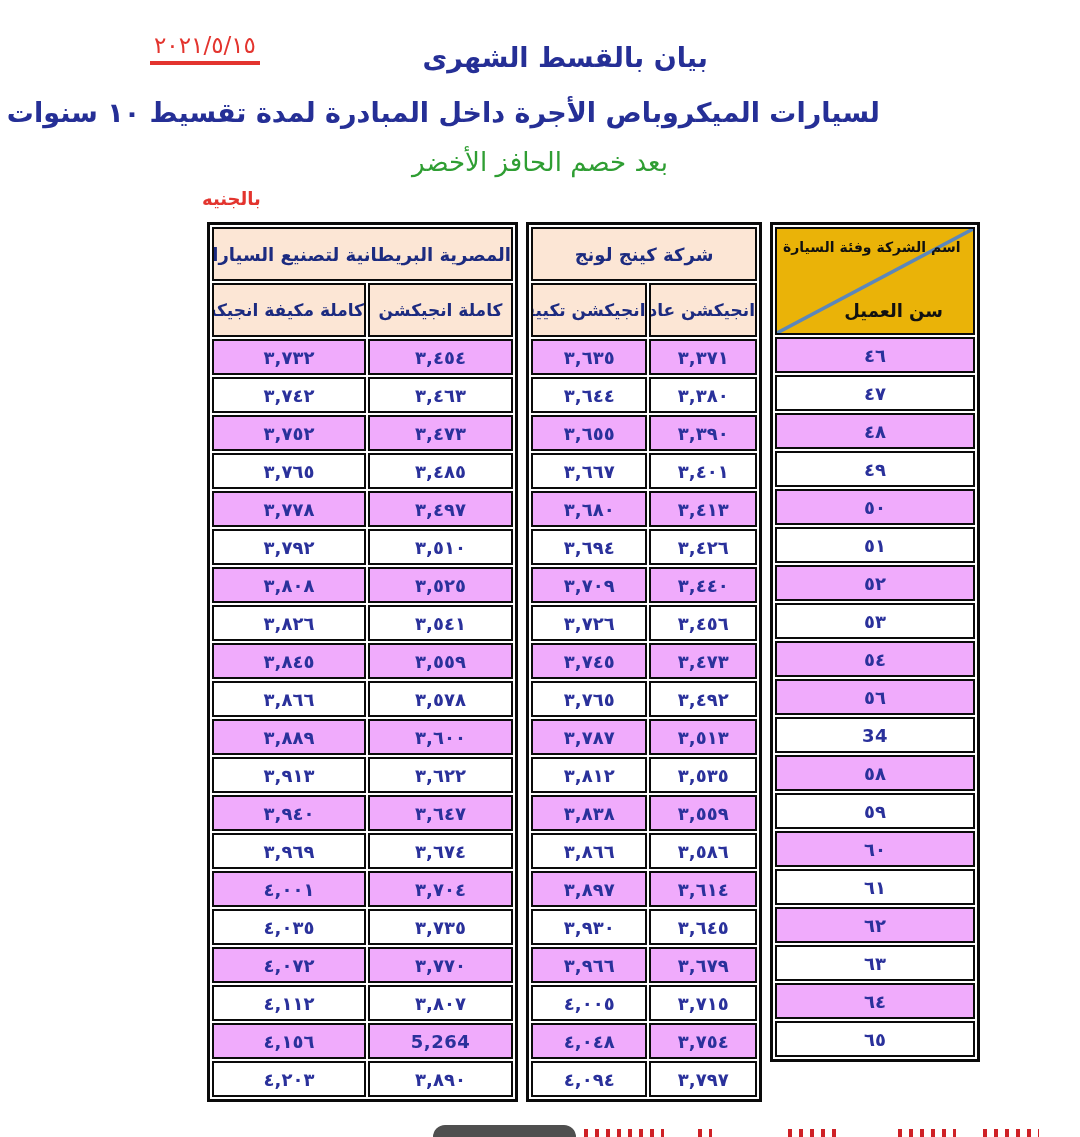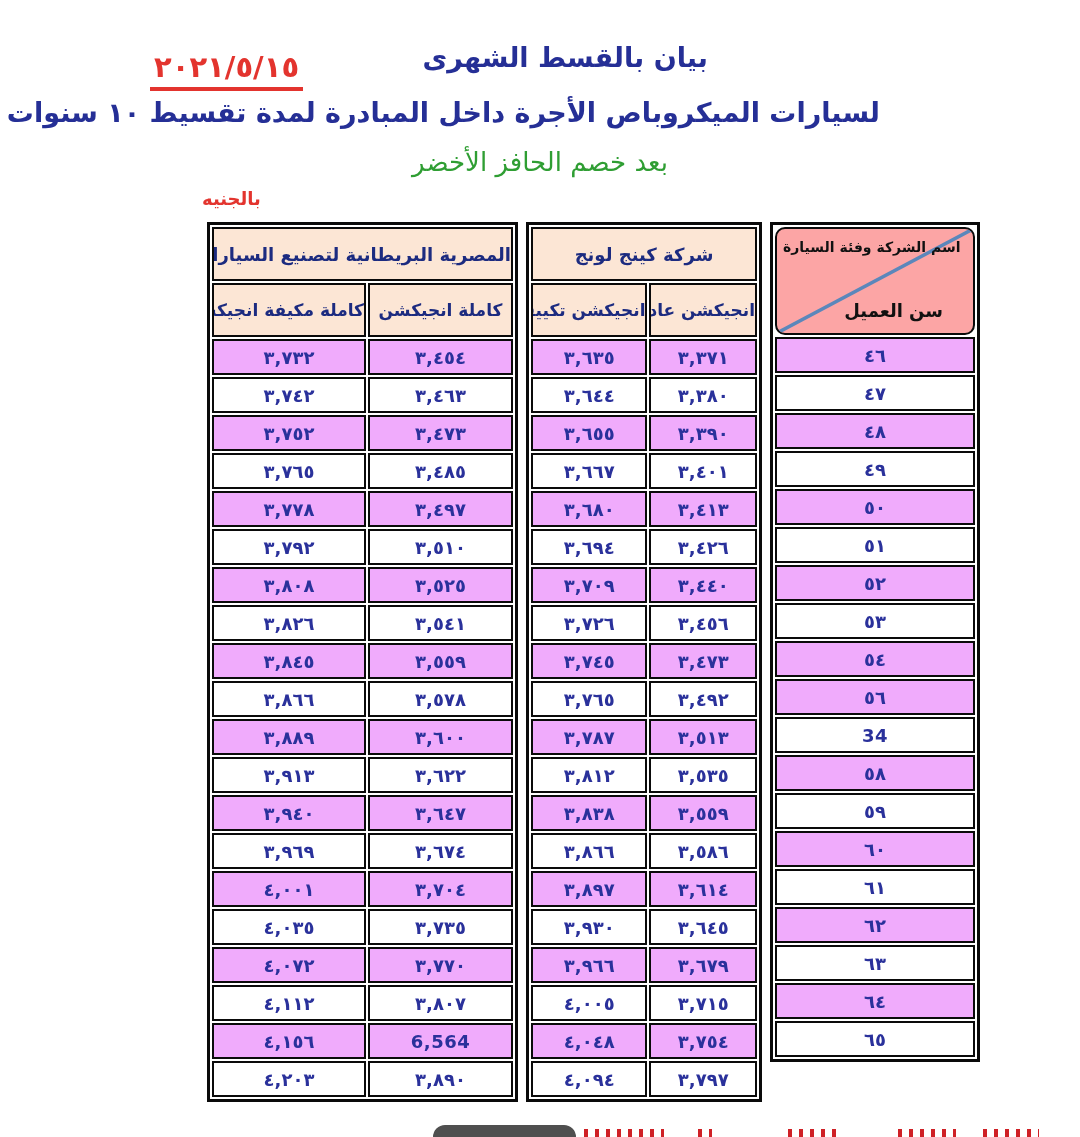--- a/index.html
+++ b/index.html
@@ -8,22 +8,22 @@
     background: #ffffff;
     font-family: "DejaVu Sans", sans-serif;
     direction: rtl;
     overflow: hidden;
     position: relative;
   }
   .abs { position: absolute; }
 
   
   .date {
-    top: 50px; left: 150px;
-    color: #e3342e; font-weight: bold; font-size: 29px;
+    top: 32px; left: 150px;
+    color: #e3342e; font-weight: normal; font-size: 23px;
     direction: ltr; unicode-bidi: embed;
     border-bottom: 4px solid #e3342e;
     padding: 0 4px 3px 4px;
   }
   .title {
     top: 42px; right: 372px;
     color: #252f96; font-weight: bold; font-size: 27px;
     white-space: nowrap;
   }
   .subtitle {
@@ -77,25 +77,24 @@
   td.num {
     height: 32px;
     color: #2a319b; font-weight: bold; font-size: 18px;
     letter-spacing: 0.5px;
     background: #ffffff;
   }
   tr.alt td.num { background: #f0abfc; }
 
   
   th.corner {
-    background: #fca5a5;
+    background: #eab308;
     position: relative;
     height: 104px;
     padding: 0;
-    border-radius: 10px;
   }
   th.corner svg.diag {
     position: absolute; left: 0; top: 0;
     width: 100%; height: 100%;
   }
   .corner-top {
     position: absolute; top: 10px; left: 6px;
     font-size: 14px; font-weight: bold; color: #111;
     white-space: nowrap;
   }
@@ -391,21 +390,21 @@
         </tr>
         <tr class="alt">
           <td class="num">٣,٧٧٠</td>
           <td class="num">٤,٠٧٢</td>
         </tr>
         <tr>
           <td class="num">٣,٨٠٧</td>
           <td class="num">٤,١١٢</td>
         </tr>
         <tr class="alt">
-          <td class="num">6,564</td>
+          <td class="num">5,264</td>
           <td class="num">٤,١٥٦</td>
         </tr>
         <tr>
           <td class="num">٣,٨٩٠</td>
           <td class="num">٤,٢٠٣</td>
         </tr>
       </tbody>
   </table>
 
 </div>

